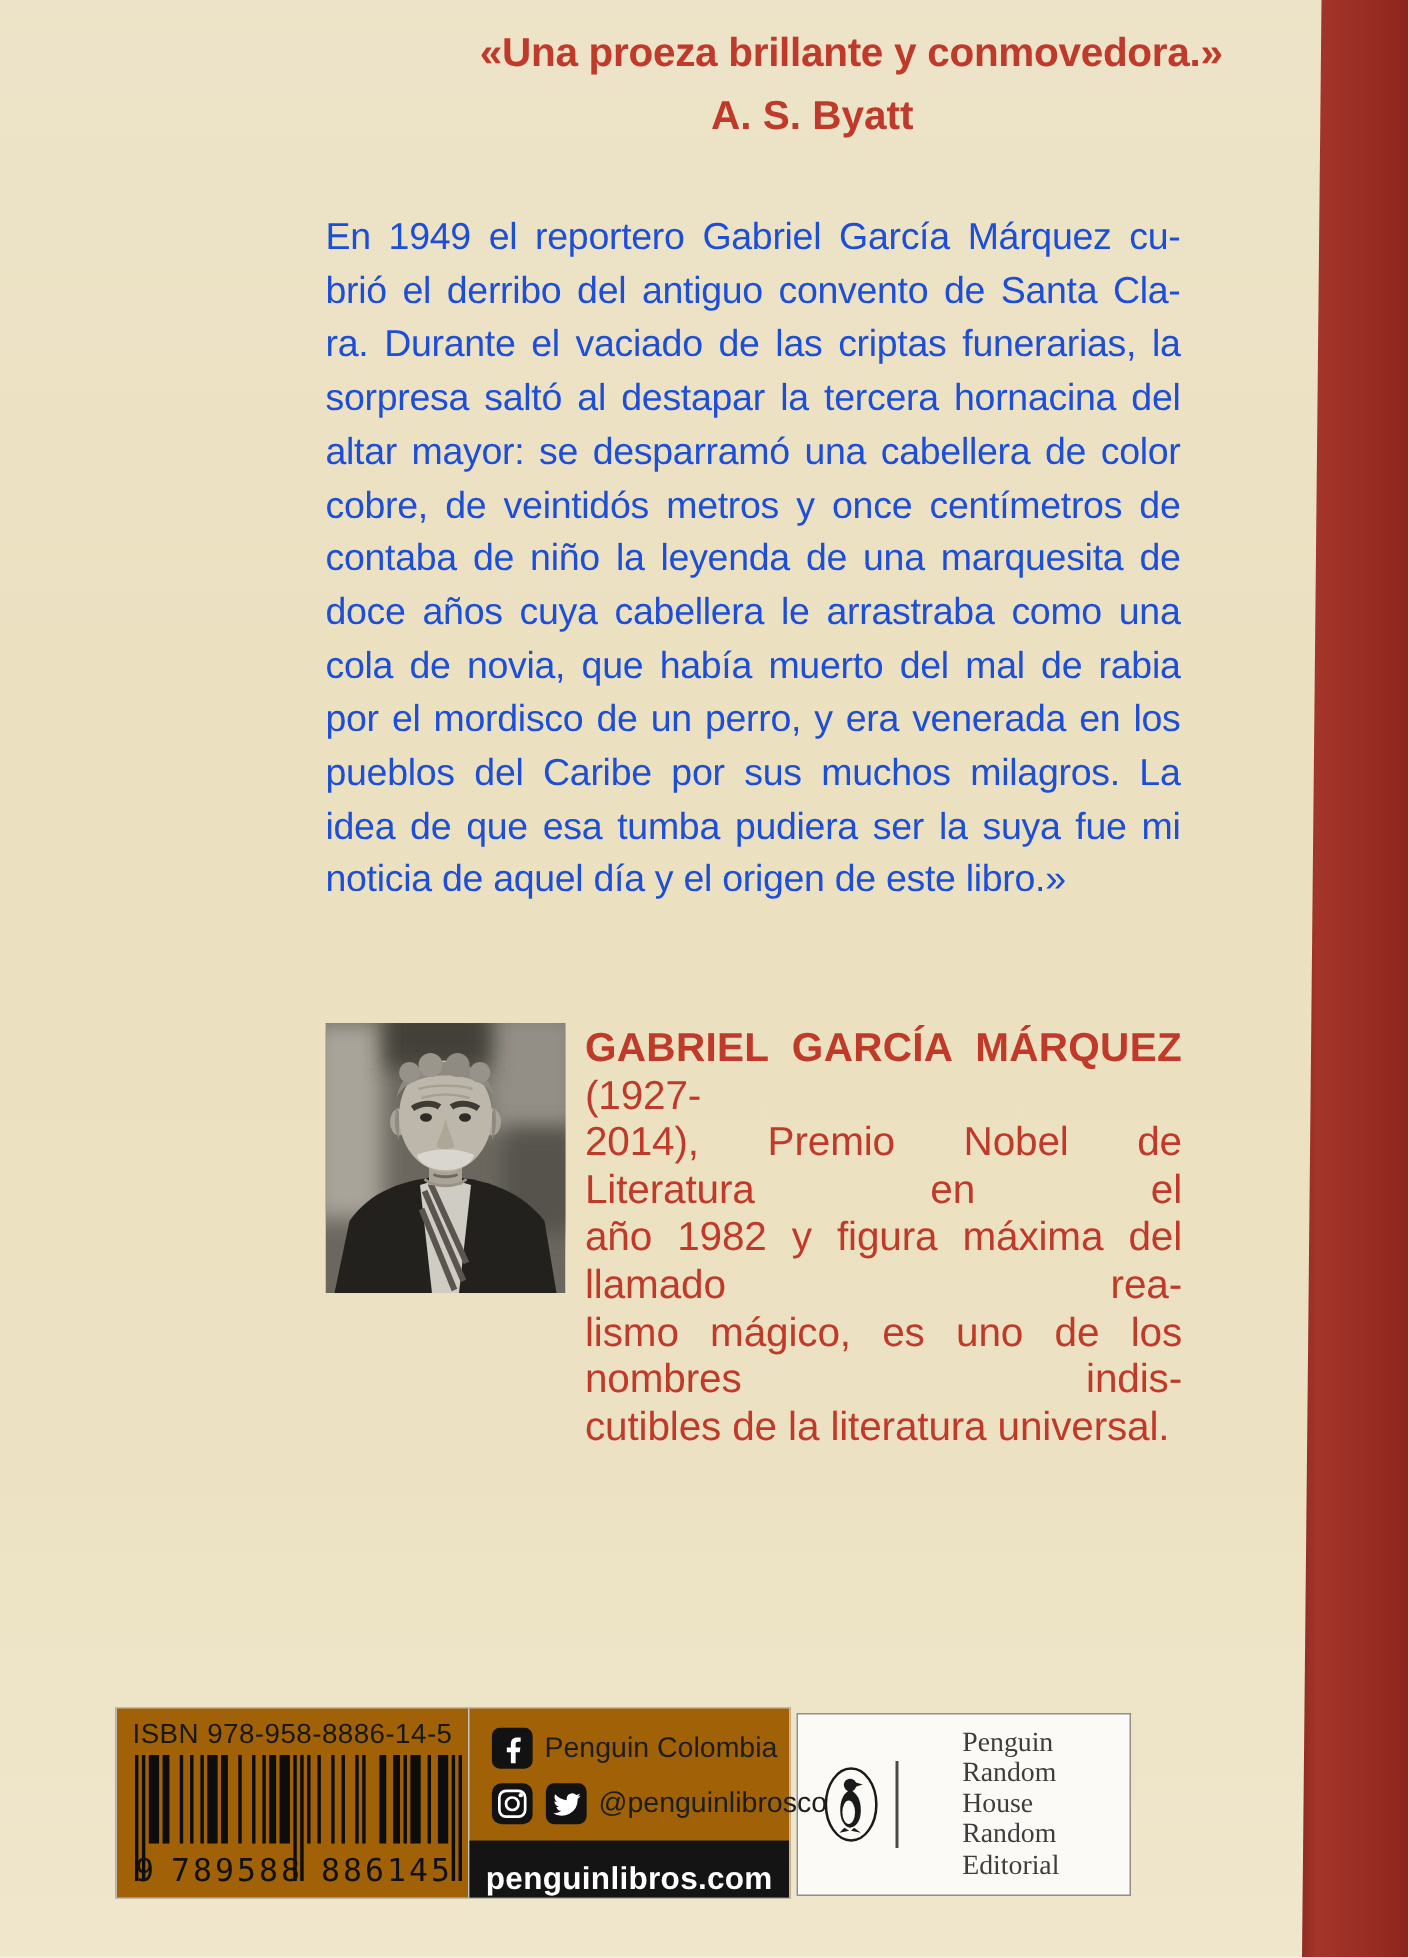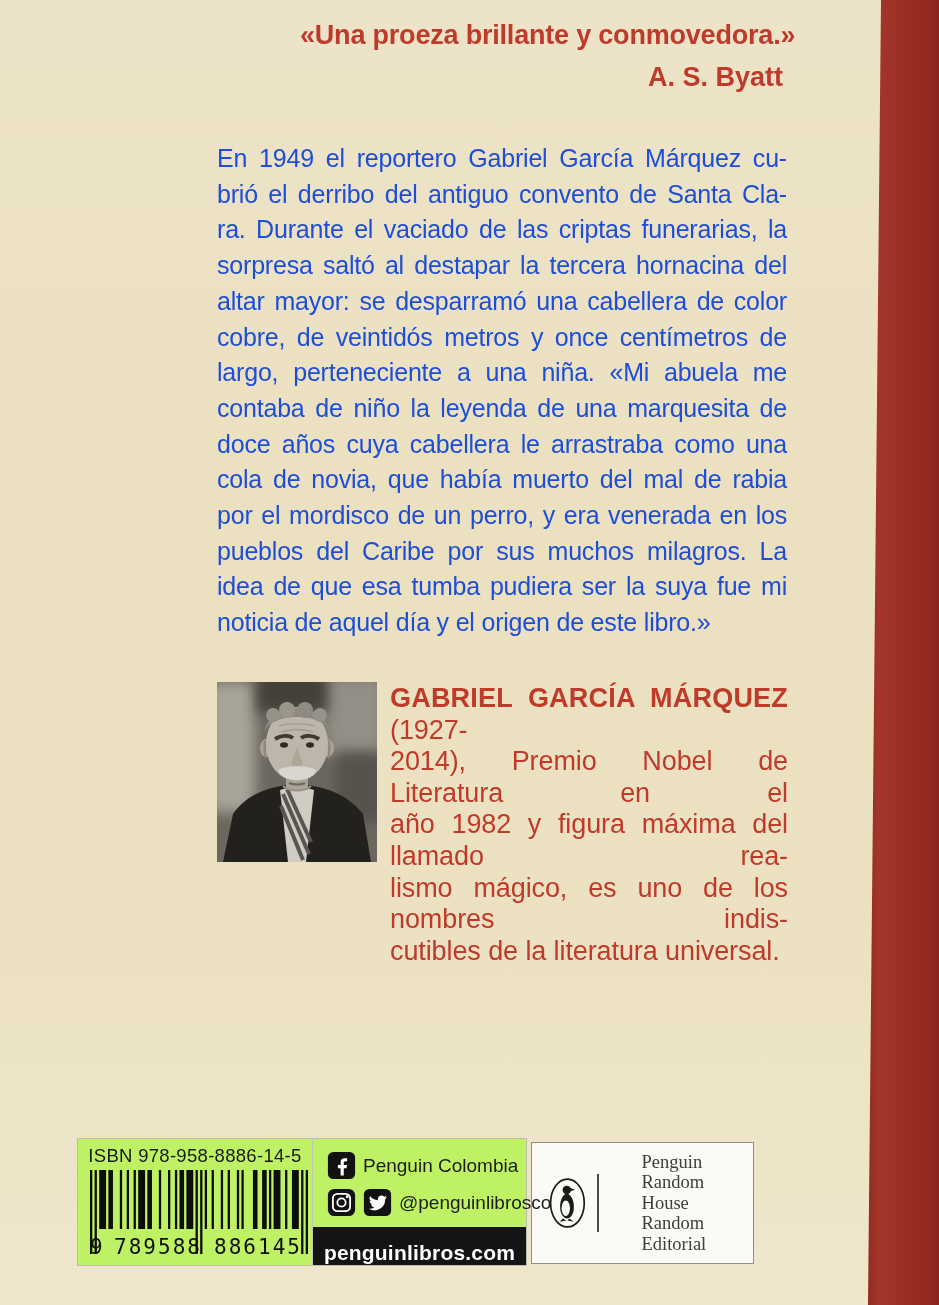--- a/index.html
+++ b/index.html
@@ -13,22 +13,22 @@
 
   
   .spine{
     position:absolute;top:0;right:0;width:79px;height:1305px;
     background:linear-gradient(90deg,#6f1d18 0%,#8c2820 6%,#a3352a 22%,#9c2f25 55%,#93291f 85%,#8a241c 100%);
     clip-path:polygon(21px 0%,79px 0%,79px 100%,8px 100%);
   }
 
   
   .quote-block{position:absolute;left:300px;top:20px;width:535px;color:#bf3a2a;font-weight:bold;}
-  .quote-line{font-size:27px;text-align:left;letter-spacing:-0.2px;}
-  .quote-attr{font-size:27px;text-align:right;padding-right:52px;margin-top:11px;}
+  .quote-line{font-size:27px;text-align:center;letter-spacing:-0.2px;}
+  .quote-attr{font-size:27px;text-align:center;padding-right:52px;margin-top:11px;}
 
   
   .synopsis{
     position:absolute;left:217px;top:141px;width:570px;
     font-size:25px;line-height:35.7px;letter-spacing:-0.2px;color:#1d4ed8;
   }
   .justify .tline{text-align:justify;text-align-last:justify;}
   .justify .tline:last-child{text-align-last:left;}
 
   
@@ -36,21 +36,21 @@
   .bio-text{
     position:absolute;left:390px;top:683px;width:398px;
     color:#c03a2a;font-size:27px;line-height:31.6px;letter-spacing:-0.1px;
   }
   .bio-first{text-align:justify;text-align-last:justify;}
   .bio-first b{font-weight:bold;letter-spacing:0.2px;}
 
   
   .footer{position:absolute;left:77px;top:1138px;height:128px;display:flex;}
   .retail-box{
-    display:flex;background:#bef264;border:1px solid #c0bcae;height:126px;
+    display:flex;background:#a16207;border:1px solid #c0bcae;height:126px;
   }
   .barcode-box{position:relative;width:234px;border-right:1px solid #c6c6c0;}
   .isbn-label{position:absolute;top:6px;left:0;width:100%;text-align:center;
     font-size:18.5px;letter-spacing:0.3px;color:#181818;}
   .barcode-svg{position:absolute;top:31px;left:12px;}
   .barcode-digits{position:absolute;top:96px;left:12px;width:218px;display:flex;
     font-family:"DejaVu Sans Mono",monospace;font-size:21px;color:#111;}
   .barcode-digits .d-first{width:18px;}
   .barcode-digits .d-grp{flex:1;text-align:center;letter-spacing:2px;}
 
@@ -84,21 +84,20 @@
     <div class="quote-attr">A. S. Byatt</div>
   </div>
 
   <div class="synopsis justify">
       <div class="tline">En 1949 el reportero Gabriel García Márquez cu-</div>
       <div class="tline">brió el derribo del antiguo convento de Santa Cla-</div>
       <div class="tline">ra. Durante el vaciado de las criptas funerarias, la</div>
       <div class="tline">sorpresa saltó al destapar la tercera hornacina del</div>
       <div class="tline">altar mayor: se desparramó una cabellera de color</div>
       <div class="tline">cobre, de veintidós metros y once centímetros de</div>
-      <div class="tline">largo, perteneciente a una niña. «Mi abuela me</div>
       <div class="tline">contaba de niño la leyenda de una marquesita de</div>
       <div class="tline">doce años cuya cabellera le arrastraba como una</div>
       <div class="tline">cola de novia, que había muerto del mal de rabia</div>
       <div class="tline">por el mordisco de un perro, y era venerada en los</div>
       <div class="tline">pueblos del Caribe por sus muchos milagros. La</div>
       <div class="tline">idea de que esa tumba pudiera ser la suya fue mi</div>
       <div class="tline">noticia de aquel día y el origen de este libro.»</div>
     </div>
 
   <svg class="bio-photo" viewBox="0 0 160 180" xmlns="http://www.w3.org/2000/svg">

